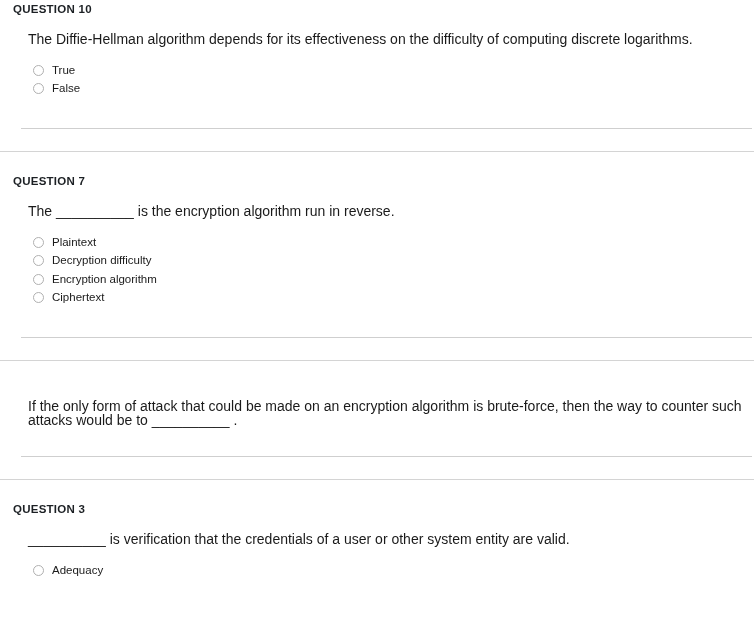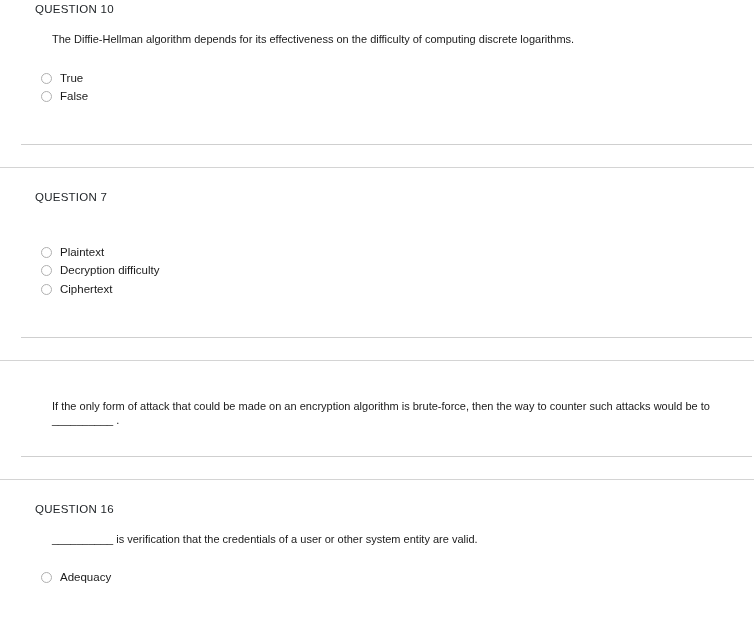--- a/index.html
+++ b/index.html
@@ -38,36 +38,35 @@
     margin: 0;
   }
   .inner-rule {
     margin-left: 21px;
     margin-right: 2px;
     height: 1px;
     background: #cfcfcf;
   }
   .q-header {
     font-size: 11.5px;
-    font-weight: normal;
+    font-weight: bold;
     letter-spacing: 0.25px;
     color: #1c2024;
-    padding-left: 35px;
+    padding-left: 13px;
     line-height: 14px;
   }
   .q-prompt {
-    font-size: 11px;
+    font-size: 14px;
     color: #1a1a1a;
     padding-left: 28px;
     padding-right: 12px;
     line-height: 14px;
-    margin-left: 24px;
   }
   .options {
-    margin: 16px;
+    margin: 8px;
     padding: 0;
     list-style: none;
     text-align: center;
   }
   .option {
     display: flex;
     align-items: center;
     padding-left: 25px;
     height: 18.5px;
   }
@@ -118,29 +117,34 @@
       <div class="inner-rule-wrap">
         <div class="inner-rule"></div>
       </div>
       <div class="sp-after-rule"></div>
     </div>
     <div class="question-block">
       <div class="full-rule"></div>
       <div class="sp-after-rule"></div>
       <div class="q-header">QUESTION 7</div>
       <div class="sp-after-header"></div>
+      <div class="q-prompt">The __________ is the encryption algorithm run in reverse.</div>
       <div class="sp-after-prompt"></div>
       <ul class="options">
         <li class="option">
           <span class="radio"></span>
           <span class="option-label">Plaintext</span>
         </li>
         <li class="option">
           <span class="radio"></span>
           <span class="option-label">Decryption difficulty</span>
+        </li>
+        <li class="option">
+          <span class="radio"></span>
+          <span class="option-label">Encryption algorithm</span>
         </li>
         <li class="option">
           <span class="radio"></span>
           <span class="option-label">Ciphertext</span>
         </li>
       </ul>
       <div class="sp-after-options"></div>
       <div class="inner-rule-wrap">
         <div class="inner-rule"></div>
       </div>
@@ -154,21 +158,21 @@
       <div class="sp-after-prompt"></div>
       <div class="sp-after-options"></div>
       <div class="inner-rule-wrap">
         <div class="inner-rule"></div>
       </div>
       <div class="sp-after-rule"></div>
     </div>
     <div class="question-block">
       <div class="full-rule"></div>
       <div class="sp-after-rule"></div>
-      <div class="q-header">QUESTION 16</div>
+      <div class="q-header">QUESTION 3</div>
       <div class="sp-after-header"></div>
       <div class="q-prompt">__________ is verification that the credentials of a user or other system entity are valid.</div>
       <div class="sp-after-prompt"></div>
       <ul class="options">
         <li class="option">
           <span class="radio"></span>
           <span class="option-label">Adequacy</span>
         </li>
       </ul>
     </div>

